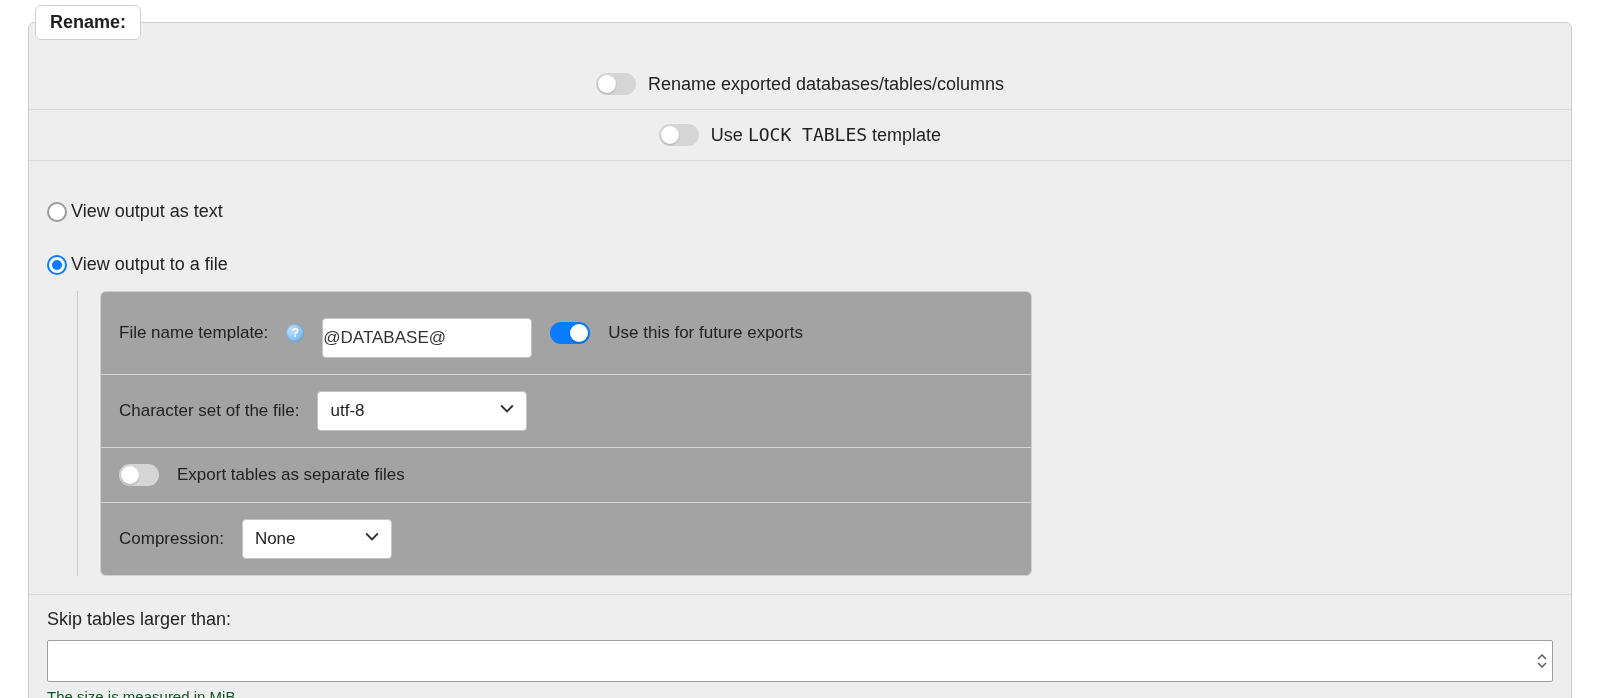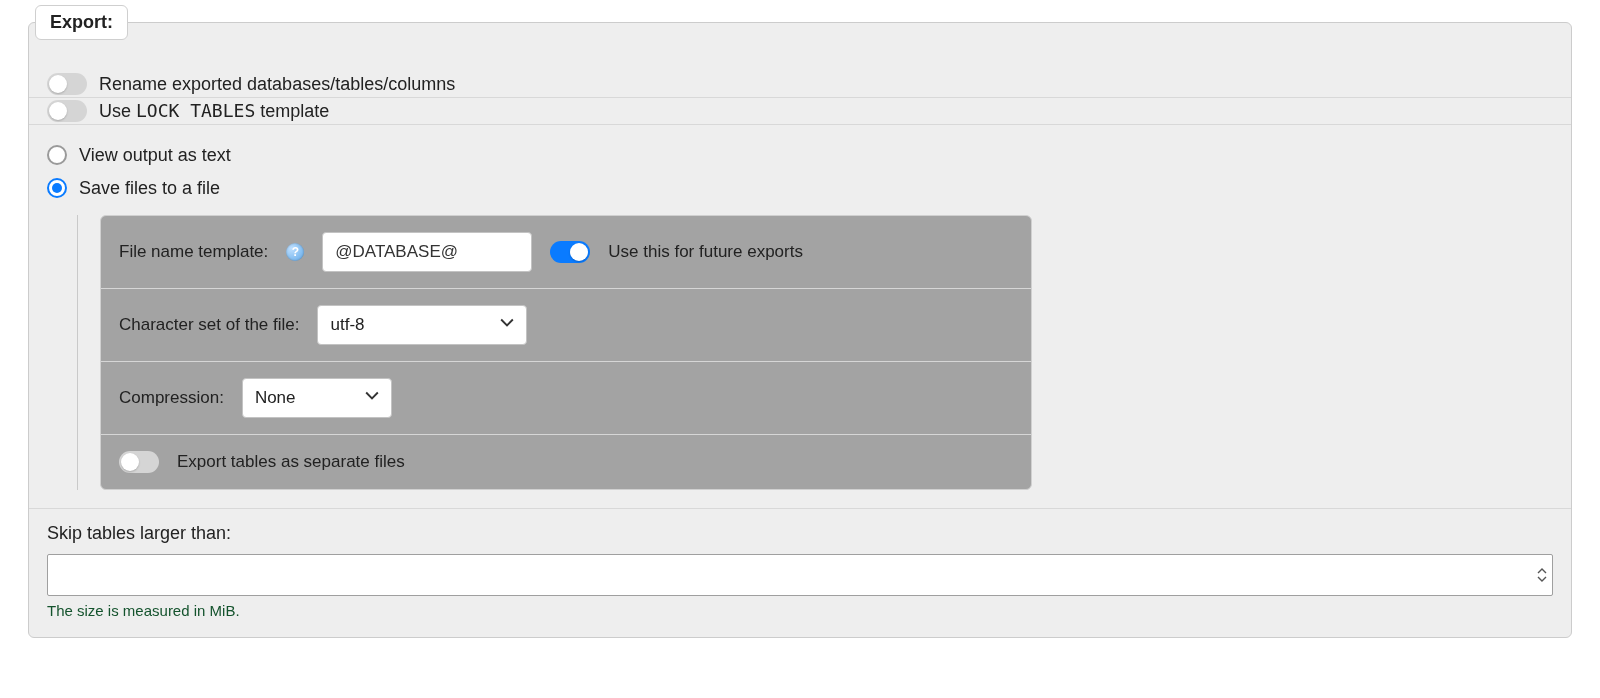--- a/index.html
+++ b/index.html
@@ -31,23 +31,24 @@
     border-radius: 6px;
     padding: 6px 14px;
     font-weight: 700;
     font-size: 18px;
   }
 
   .row {
     display: flex;
     align-items: center;
     gap: 12px;
-    padding: 2px 18px;
+    padding: 14px 18px;
     border-bottom: 1px solid #d8d8d8;
     font-size: 18px;
+    justify-content: center;
   }
   .row.first { padding-top: 50px; }
 
   
   .switch {
     width: 40px; height: 22px;
     border-radius: 11px;
     background: #d5d5d5;
     position: relative;
     flex: 0 0 auto;
@@ -63,24 +64,25 @@
   }
   .switch.on { background: #0a7bff; }
   .switch.on .knob { left: auto; right: 2px; }
 
   code.mono { font-family: ui-monospace, Menlo, Consolas, monospace; margin-top: 16px; }
 
   
   .radios { padding: 14px 18px 0 18px; }
   .radio-line {
     display: flex;
-    align-items: flex-start;
-    gap: 12px;
+    align-items: center;
+    gap: 4px;
     padding: 6px 0;
     font-size: 18px;
+    margin-top: 20px;
   }
   .radio {
     width: 20px; height: 20px;
     border: 2px solid #9a9a9a;
     border-radius: 50%;
     background: #fff;
     position: relative;
     cursor: pointer;
     flex: 0 0 auto;
   }
@@ -123,23 +125,24 @@
     font-size: 12px; font-weight: 700;
     display: inline-flex; align-items: center; justify-content: center;
     box-shadow: inset 0 0 2px rgba(0,0,0,0.3);
   }
 
   input.textfield {
     height: 40px;
     border: 1px solid #c3c3c3;
     border-radius: 4px;
     background: #fff;
-    padding: 0 12px;
+    padding: 0 0;
     font-size: 17px;
     color: #333;
+    margin-top: 10px;
   }
   .textfield.template { width: 210px; }
 
   .select {
     display: inline-flex;
     align-items: center;
     justify-content: space-between;
     height: 40px;
     border: 1px solid #c3c3c3;
     border-radius: 4px;
@@ -179,21 +182,21 @@
     color: #14532d;
     font-size: 15px;
     padding: 6px 0 12px 0;
   }
 </style>
 </head>
 <body>
 
 <div class="page">
   <div class="fieldset">
-    <div class="legend">Export:</div>
+    <div class="legend">Rename:</div>
 
     <div class="row first">
       <div class="switch">
           <div class="knob"></div>
         </div>
       <span>Rename exported databases/tables/columns</span>
     </div>
 
     <div class="row">
       <div class="switch">
@@ -204,21 +207,21 @@
       </span>
     </div>
 
     <div class="radios">
       <div class="radio-line">
         <div class="radio"></div>
         <span>View output as text</span>
       </div>
       <div class="radio-line">
         <div class="radio selected"></div>
-        <span>Save files to a file</span>
+        <span>View output to a file</span>
       </div>
     </div>
 
     <div class="indent">
       <div class="nested">
 
         <div class="nrow">
           <span>File name template:</span>
           <span class="help-icon">?</span>
           <input class="textfield template" type="text" value="@DATABASE@" style="">
@@ -234,36 +237,36 @@
             <span>utf-8</span>
             <span class="chev">
               <svg viewBox="0 0 12 8">
                   <path d="M1 1l5 5 5-5" fill="none" stroke="#333" stroke-width="1.6"></path>
                 </svg>
             </span>
           </div>
         </div>
 
         <div class="nrow">
+          <div class="switch">
+              <div class="knob"></div>
+            </div>
+          <span>Export tables as separate files</span>
+        </div>
+
+        <div class="nrow">
           <span>Compression:</span>
           <div class="select" style="width:150px">
             <span>None</span>
             <span class="chev">
               <svg viewBox="0 0 12 8">
                   <path d="M1 1l5 5 5-5" fill="none" stroke="#333" stroke-width="1.6"></path>
                 </svg>
             </span>
           </div>
-        </div>
-
-        <div class="nrow">
-          <div class="switch">
-              <div class="knob"></div>
-            </div>
-          <span>Export tables as separate files</span>
         </div>
 
       </div>
     </div>
 
     <div class="bottom">
       <div class="bottom-label">Skip tables larger than:</div>
       <div class="spin-wrap">
         <input class="big-input" type="text" value="" style="">
         <div class="spinner">

